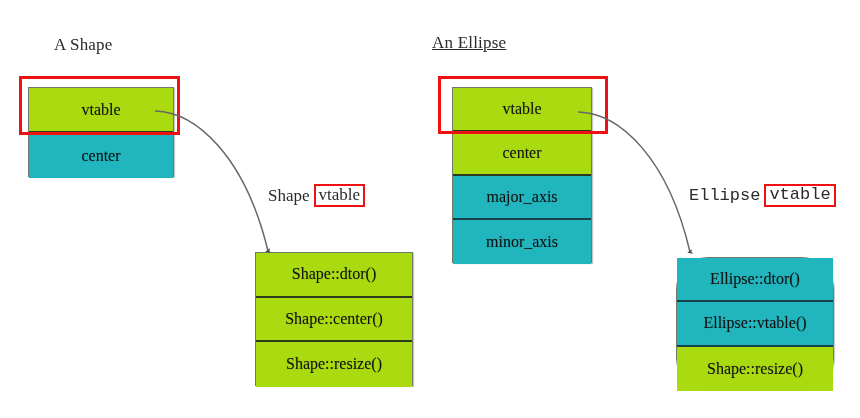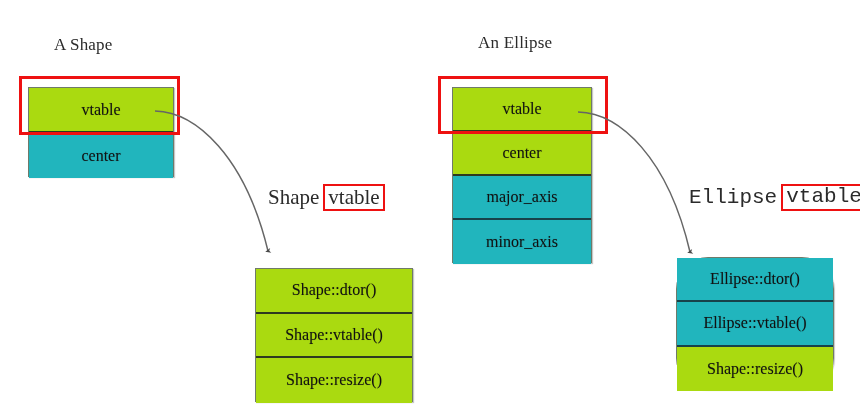--- a/index.html
+++ b/index.html
@@ -27,26 +27,26 @@
   
   .section-title {
     position: absolute;
     font-size: 17px;
     line-height: 1;
     color: #2b2b2b;
     white-space: nowrap;
     letter-spacing: 0.2px;
   }
   #title-shape   { left: 54px;  top: 36px; }
-  #title-ellipse { left: 478px; top: 34px; }
+  #title-ellipse { left: 432px; top: 34px; text-decoration: underline; }
 
   
   .vtable-caption {
     position: absolute;
-    font-size: 21px;
+    font-size: 17px;
     line-height: 1;
     white-space: nowrap;
     color: #2b2b2b;
     display: flex;
     align-items: center;
     gap: 4px;
   }
   #caption-shape   { left: 268px; top: 184px; }
   #caption-ellipse { left: 689px; top: 184px; font-family: Liberation Mono, monospace; }
   .caption-highlight {
@@ -82,21 +82,21 @@
 
   
   #box-shape-object { left: 28px; top: 87px; width: 146px; height: 90px; }
   #box-shape-object .row { height: 45px; }
 
   
   #box-ellipse-object { left: 452px; top: 87px; width: 140px; height: 176px; }
   #box-ellipse-object .row { height: 44px; }
 
   
-  #box-shape-vtable { left: 255px; top: 268px; width: 158px; height: 134px; }
+  #box-shape-vtable { left: 255px; top: 252px; width: 158px; height: 134px; }
   #box-shape-vtable .row { height: 44.6px; }
 
   
   #box-ellipse-vtable { left: 676px; top: 257px; width: 158px; height: 133px; border-radius: 32px; }
   #box-ellipse-vtable .row { height: 44.3px; }
 
   
   .red-highlight {
     position: absolute;
     border: 3px solid #ee1111;
@@ -143,21 +143,21 @@
     <span class="caption-highlight">vtable</span>
   </div>
 
   <div class="vtable-caption" id="caption-ellipse">
     <span>Ellipse</span>
     <span class="caption-highlight">vtable</span>
   </div>
 
   <div class="box" id="box-shape-vtable">
     <div class="row green">Shape::dtor()</div>
-    <div class="row green">Shape::vtable()</div>
+    <div class="row green">Shape::center()</div>
     <div class="row green">Shape::resize()</div>
   </div>
 
   <div class="box" id="box-ellipse-vtable">
     <div class="row teal">Ellipse::dtor()</div>
     <div class="row teal">Ellipse::vtable()</div>
     <div class="row green">Shape::resize()</div>
   </div>
 
   <svg id="connectors" viewBox="0 0 860 418">

